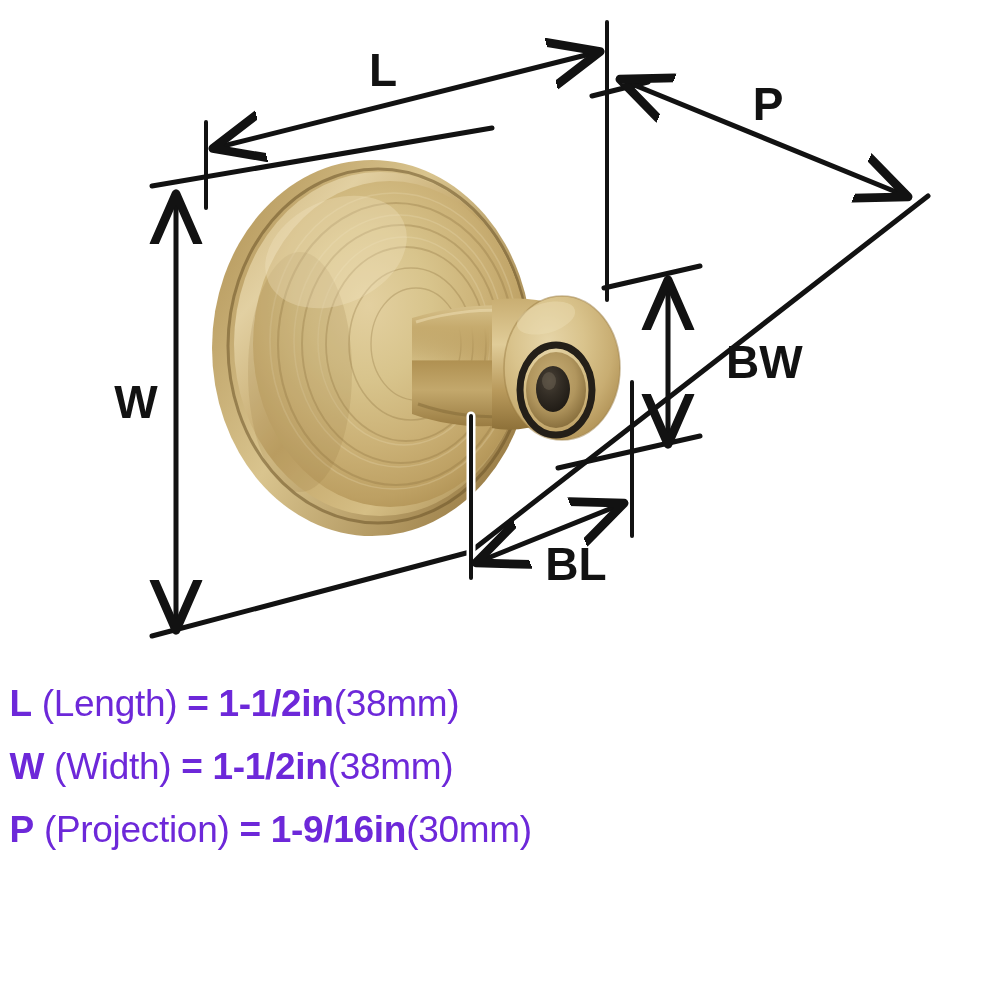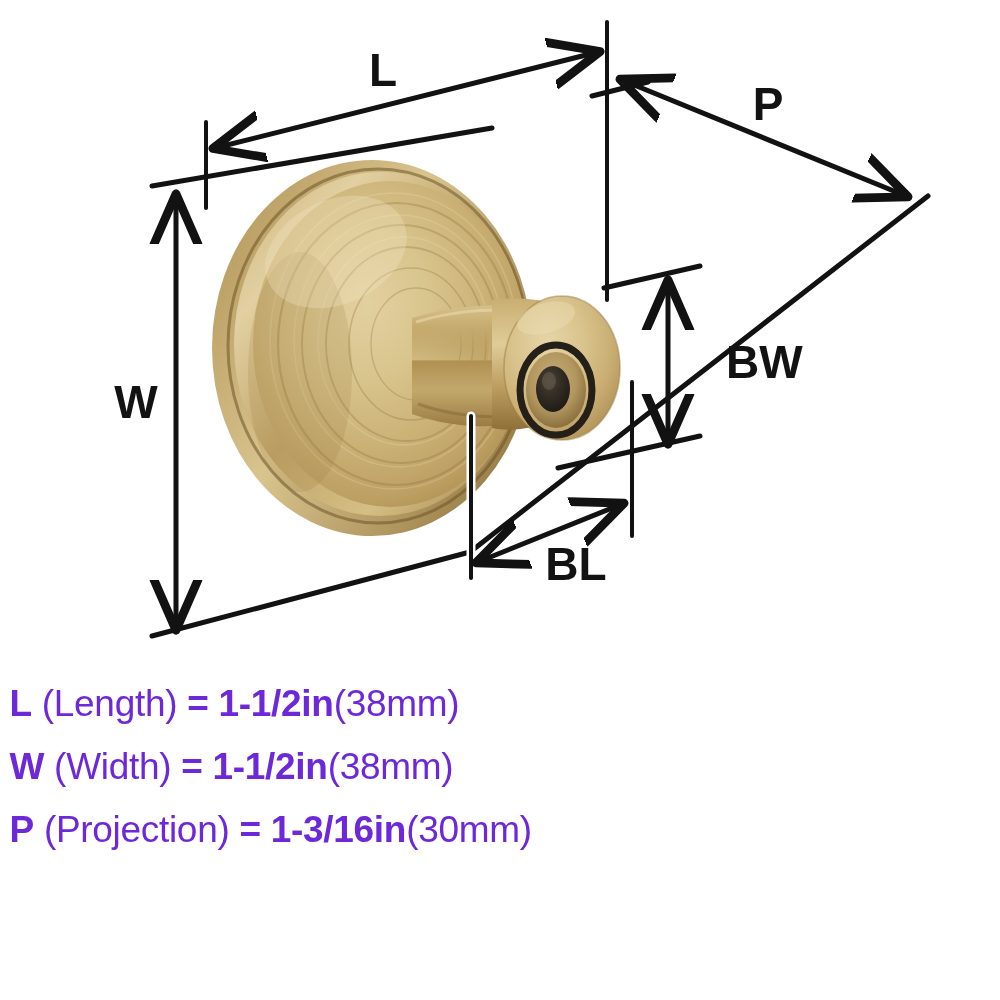--- a/index.html
+++ b/index.html
@@ -255,19 +255,19 @@
 
     <div class="legend-line">
       <span class="sym">L</span><span> </span><span class="name">(Length)</span><span> </span><span class="eq">=</span><span> </span><span class="val">1-1/2in</span><span class="metric">(38mm)</span>
     </div>
 
     <div class="legend-line">
       <span class="sym">W</span><span> </span><span class="name">(Width)</span><span> </span><span class="eq">=</span><span> </span><span class="val">1-1/2in</span><span class="metric">(38mm)</span>
     </div>
 
     <div class="legend-line">
-      <span class="sym">P</span><span> </span><span class="name">(Projection)</span><span> </span><span class="eq">=</span><span> </span><span class="val">1-3/16in</span><span class="metric">(30mm)</span>
+      <span class="sym">P</span><span> </span><span class="name">(Projection)</span><span> </span><span class="eq">=</span><span> </span><span class="val">1-9/16in</span><span class="metric">(30mm)</span>
     </div>
 
 
 
   </div>
 </div>
 
 </body></html>

